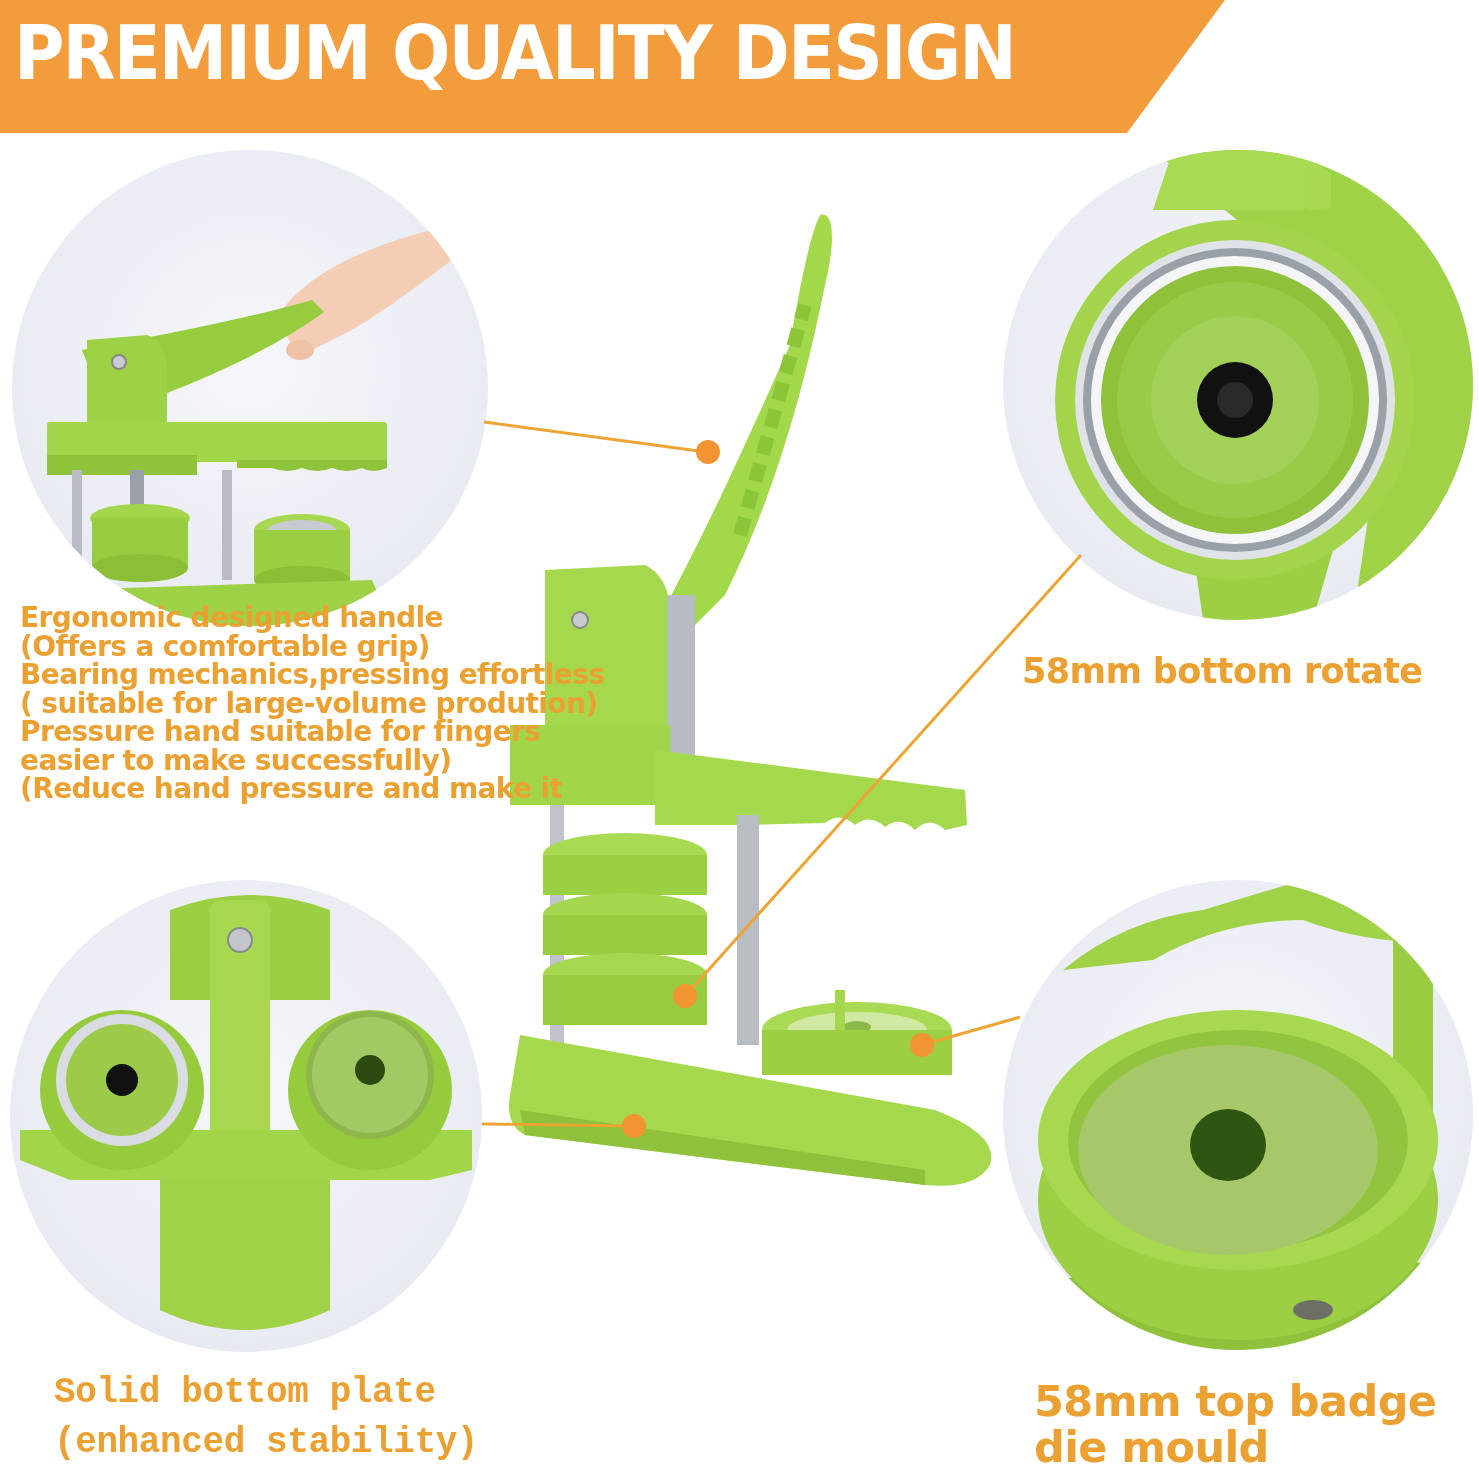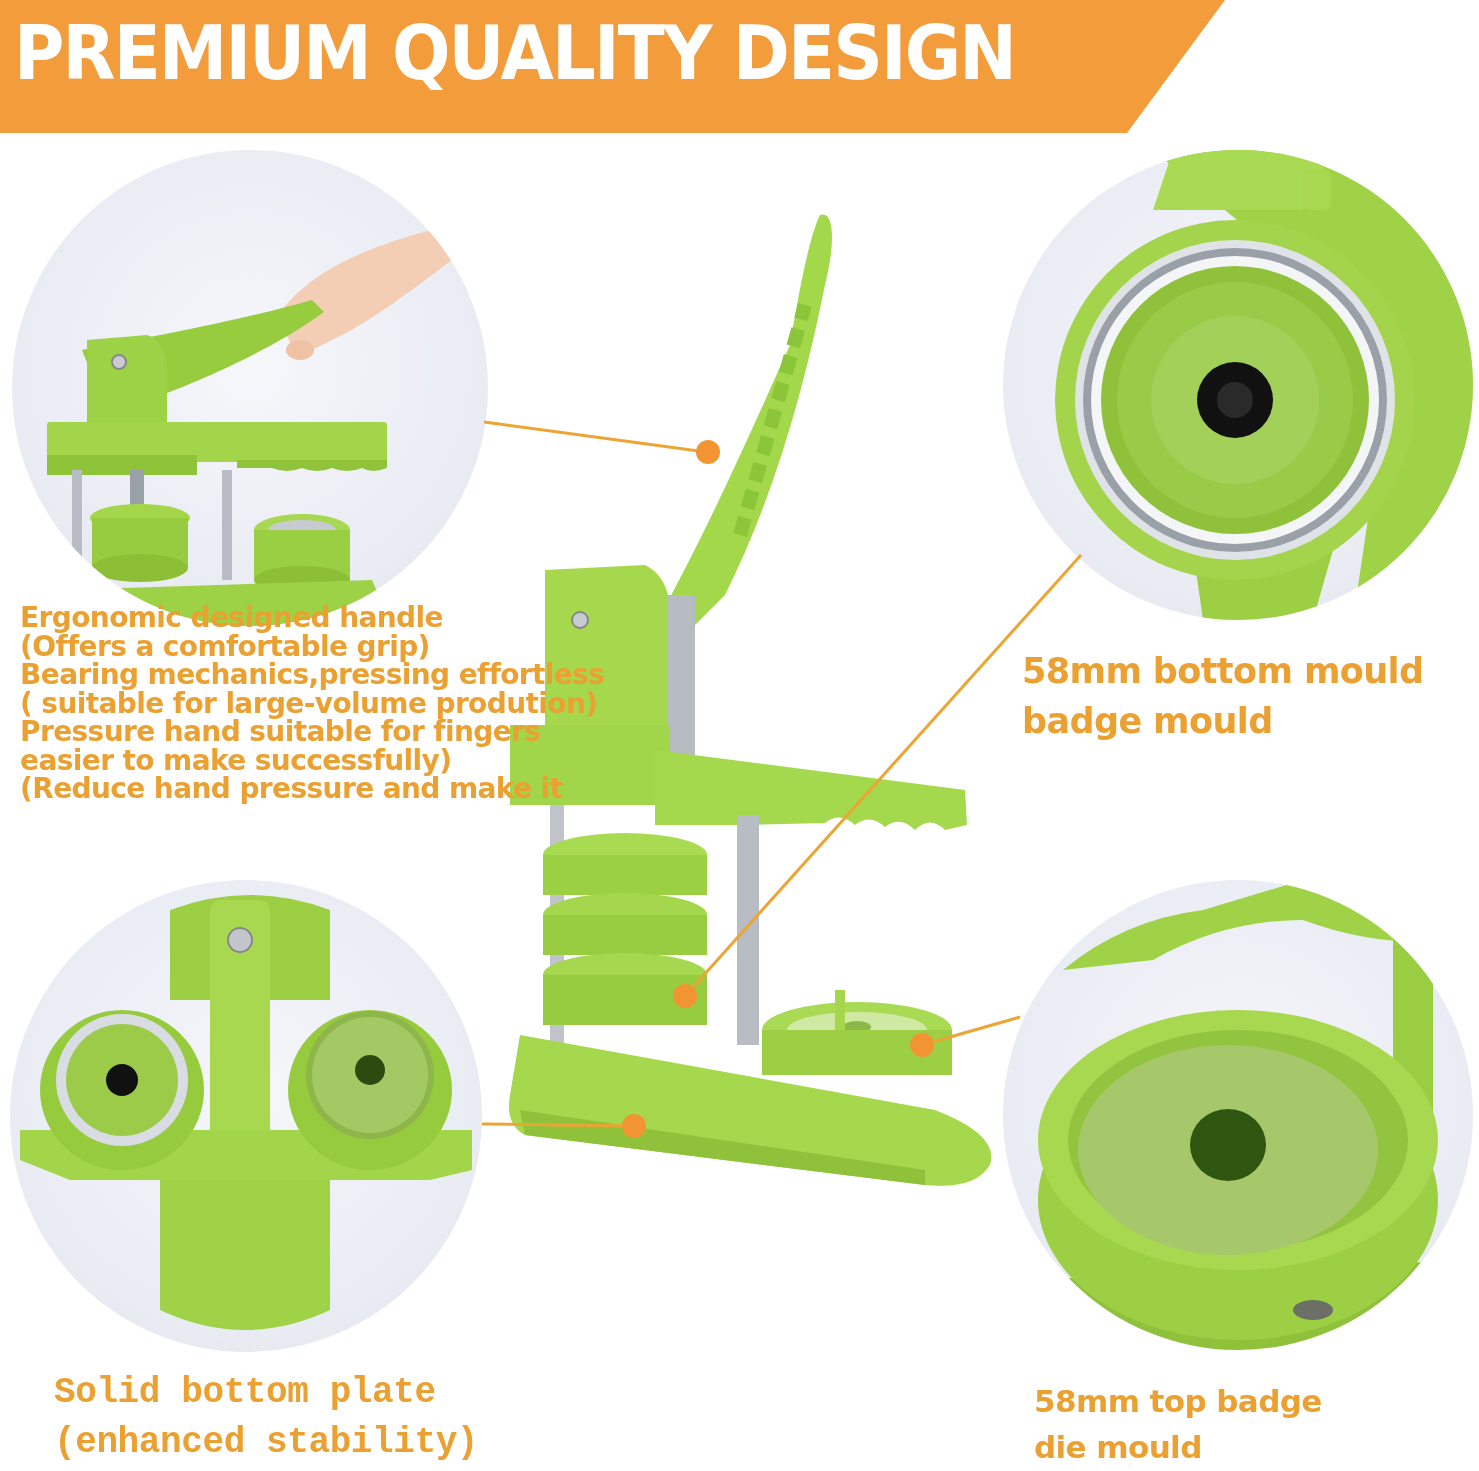--- a/index.html
+++ b/index.html
@@ -27,21 +27,21 @@
     .c3 { left:10px;  top:880px; width:472px; height:472px; }
     .c4 { left:1003px; top:880px; width:470px; height:470px; }
 
     .caption {
       position:absolute; color:#EBA032; font-weight:bold;
       font-family:"DejaVu Sans", sans-serif; white-space:nowrap;
     }
     .cap-handle { left:20px; top:604px; font-size:28px; line-height:28.5px; letter-spacing:-0.6px; }
     .cap-rotate { left:1022px; top:646px; font-size:35px; line-height:50px; letter-spacing:-0.6px; }
     .cap-plate  { left:54px; top:1368px; font-size:36px; line-height:50px; letter-spacing:-0.4px;font-family:Liberation Mono, monospace; }
-    .cap-top    { left:1034px; top:1378px; font-size:31px; line-height:46px; letter-spacing:-0.6px; }
+    .cap-top    { left:1034px; top:1378px; font-size:43px; line-height:46px; letter-spacing:-0.6px; }
 
     .leader { position:absolute; left:0; top:0; width:1479px; height:1471px; pointer-events:none; }
     svg { display:block; }
   </style>
 </head>
 <body>
 
 <div class="banner"></div>
 <div class="banner-title">PREMIUM QUALITY DESIGN</div>
 
@@ -180,22 +180,21 @@
   <div>Ergonomic designed handle</div>
   <div>(Offers a comfortable grip)</div>
   <div>Bearing mechanics,pressing effortless</div>
   <div>( suitable for large-volume prodution)</div>
   <div>Pressure hand suitable for fingers</div>
   <div>easier to make successfully)</div>
   <div>(Reduce hand pressure and make it</div>
 </div>
 
 <div class="caption cap-rotate">
-  <div>58mm bottom mould</div>
-  <div>badge mould</div>
+  <div>58mm bottom rotate</div>
 </div>
 
 <div class="caption cap-plate">
   <div>Solid bottom plate</div>
   <div>(enhanced stability)</div>
 </div>
 
 <div class="caption cap-top">
   <div>58mm top badge</div>
   <div>die mould</div>

